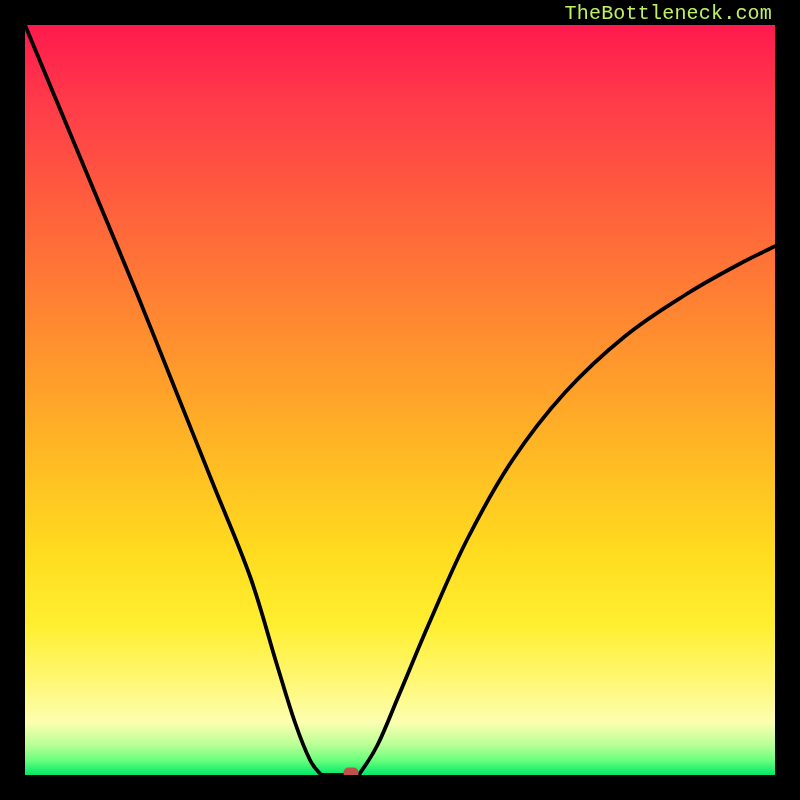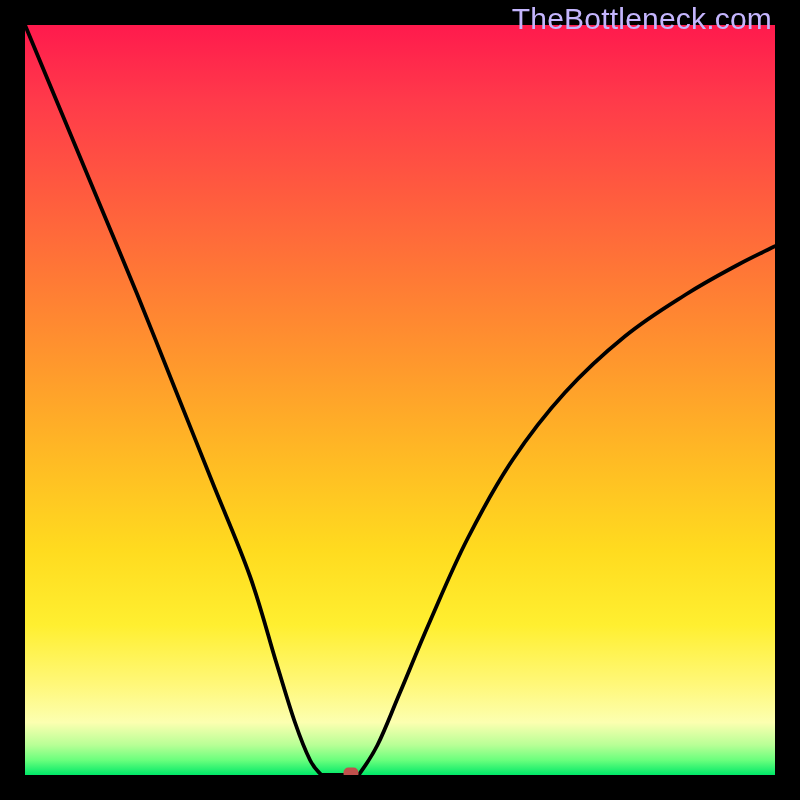--- a/index.html
+++ b/index.html
@@ -38,25 +38,26 @@
       #b8ff96 96%,
       #6bff7d 98%,
       #00e868 100%
     );
     overflow: hidden;
   }
   .watermark {
     position: absolute;
     top: 2px;
     right: 28px;
-    color: #c4b5fd;
-    font-size: 30px;
+    color: #bef264;
+    font-size: 20px;
     font-weight: 400;
     letter-spacing: 0.2px;
     user-select: none;
+    font-family: Liberation Mono, monospace;
   }
   svg.curve {
     position: absolute;
     left: 0;
     top: 0;
     width: 750px;
     height: 750px;
     display: block;
   }
   .curve path {

